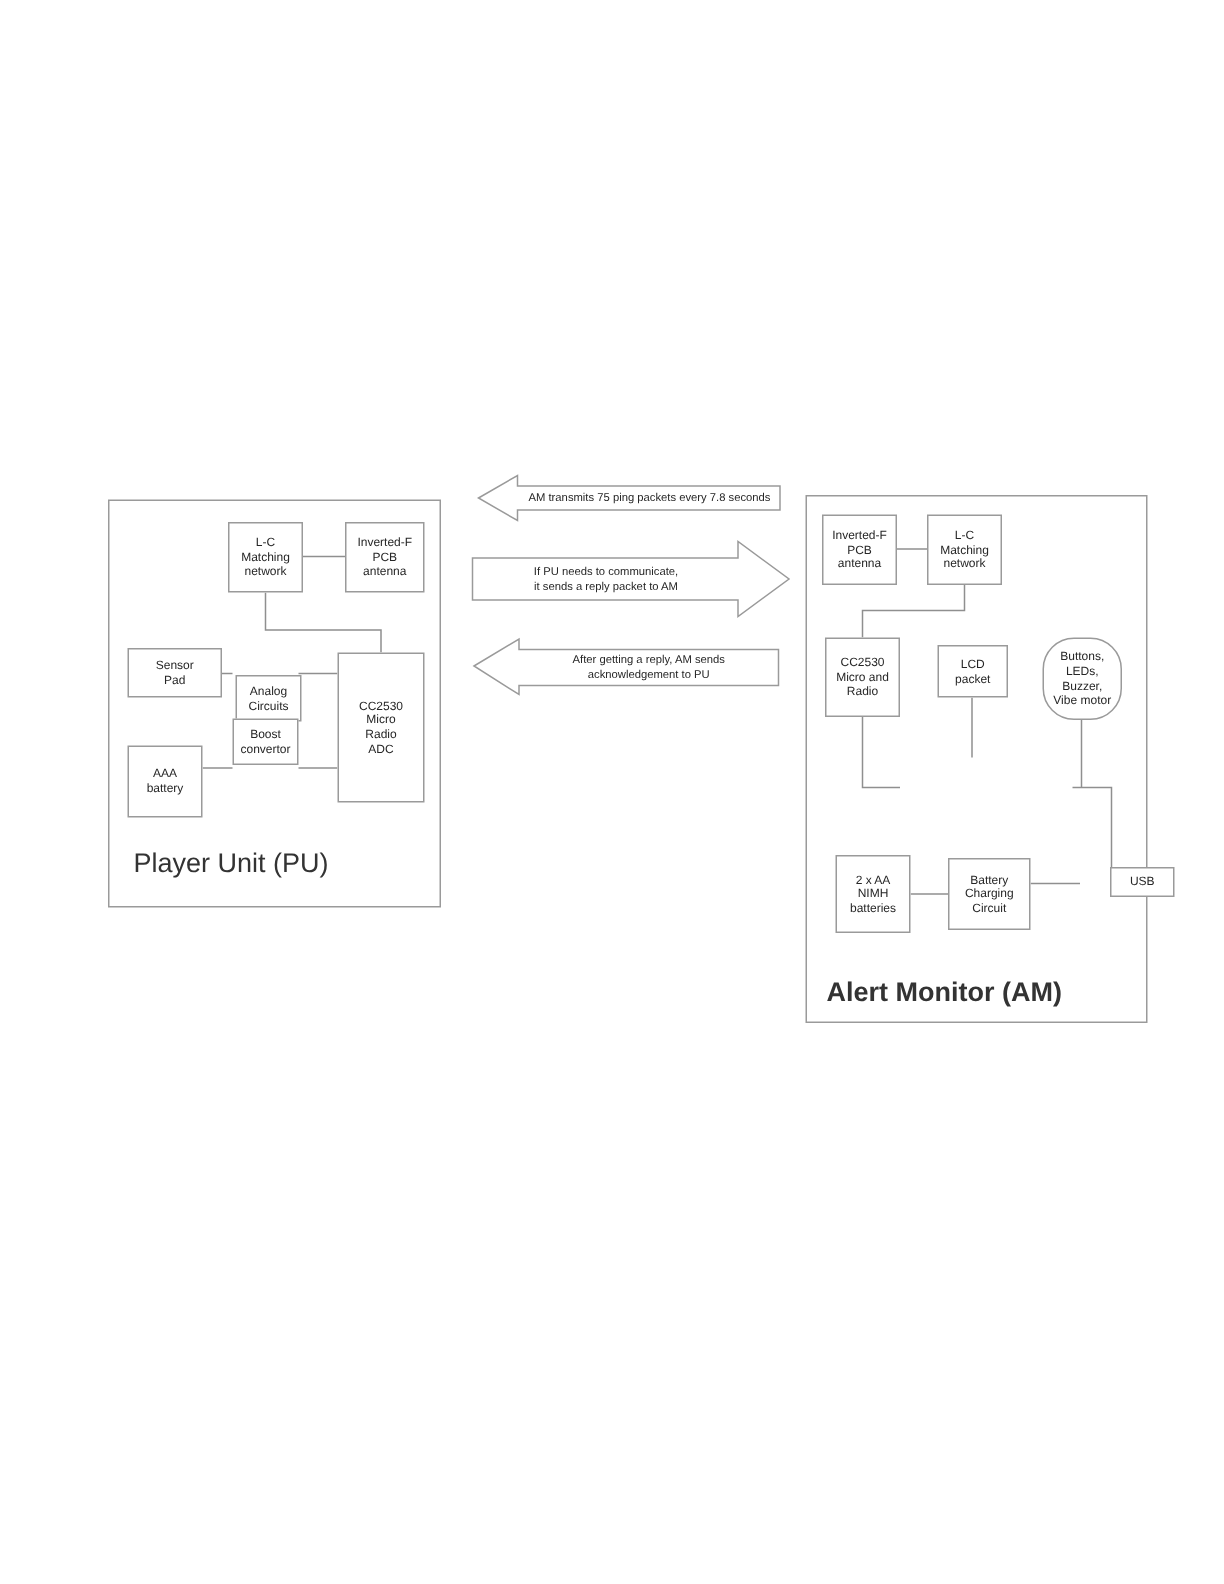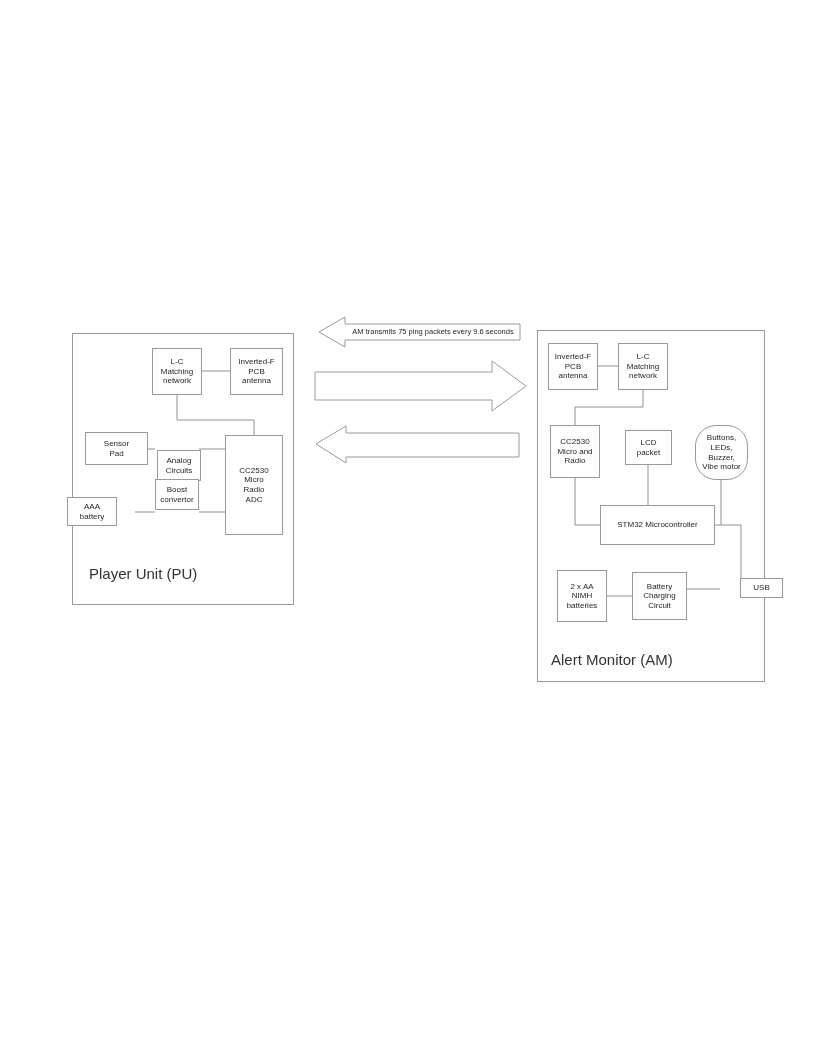--- a/index.html
+++ b/index.html
@@ -13,21 +13,21 @@
   .overlay{
     position:absolute;left:0;top:0;z-index:1;
   }
   .block{
     position:absolute;border:1px solid #9a9a9a;background:#ffffff;z-index:2;
     display:flex;align-items:center;justify-content:center;text-align:center;
     font-size:8px;line-height:1.2;white-space:pre-line;color:#262626;
     box-sizing:border-box;
   }
   .group-title{
-    position:absolute;z-index:2;font-size:15px;color:#333333;white-space:nowrap;
+    position:absolute;z-index:2;font-size:18px;color:#333333;white-space:nowrap;
   }
   .arrow-text{
     position:absolute;z-index:2;font-size:7.5px;line-height:1.3;color:#262626;
     display:flex;align-items:center;justify-content:center;text-align:center;
     white-space:pre-line;
   }
 </style>
 </head>
 <body>
 
@@ -65,21 +65,21 @@
   <div class="block" style="left:152px;top:348px;width:50px;height:47px;">L-C
 Matching
 network</div>
   <div class="block" style="left:230px;top:348px;width:53px;height:47px;">Inverted-F
 PCB
 antenna</div>
   <div class="block" style="left:85px;top:432px;width:63px;height:33px;">Sensor
 Pad</div>
   <div class="block" style="left:157px;top:434px;width:44px;height:31px;margin-top:16px;">Analog
 Circuits</div>
-  <div class="block" style="left:67px;top:497px;width:50px;height:29px;">AAA
+  <div class="block" style="left:85px;top:497px;width:50px;height:48px;">AAA
 battery</div>
   <div class="block" style="left:155px;top:479px;width:44px;height:31px;">Boost
 convertor</div>
   <div class="block" style="left:225px;top:435px;width:58px;height:100px;">CC2530
 Micro
 Radio
 ADC</div>
   <div class="group-title" style="left:89px;top:565px;">Player Unit (PU)</div>
 
   <div class="block" style="left:548px;top:343px;width:50px;height:47px;">Inverted-F
@@ -90,25 +90,28 @@
 network</div>
   <div class="block" style="left:550px;top:425px;width:50px;height:53px;">CC2530
 Micro and
 Radio</div>
   <div class="block" style="left:625px;top:430px;width:47px;height:35px;">LCD
 packet</div>
   <div class="block" style="left:695px;top:425px;width:53px;height:55px;border-radius:21px;">Buttons,
 LEDs,
 Buzzer,
 Vibe motor</div>
-  <div class="block" style="left:600px;top:505px;width:115px;height:40px;">STM32 Microcontroller</div>
   <div class="block" style="left:557px;top:570px;width:50px;height:52px;">2 x AA
 NIMH
 batteries</div>
   <div class="block" style="left:632px;top:572px;width:55px;height:48px;">Battery
 Charging
 Circuit</div>
   <div class="block" style="left:720px;top:578px;width:43px;height:20px;margin-left:20px;">USB</div>
-  <div class="group-title" style="left:551px;top:651px;">Alert Monitor (AM)</div>
+  <div class="group-title" style="left:551px;top:651px;font-weight:bold;">Alert Monitor (AM)</div>
 
-  <div class="arrow-text" style="left:347px;top:323px;width:172px;height:18px;">AM transmits 75 ping packets every 9.6 seconds</div>
+  <div class="arrow-text" style="left:347px;top:323px;width:172px;height:18px;">AM transmits 75 ping packets every 7.8 seconds</div>
+  <div class="arrow-text" style="left:318px;top:372px;width:172px;height:28px;">If PU needs to communicate,
+it sends a reply packet to AM</div>
+  <div class="arrow-text" style="left:348px;top:432px;width:169px;height:26px;">After getting a reply, AM sends
+acknowledgement to PU</div>
 
 </div>
 
 </body></html>

